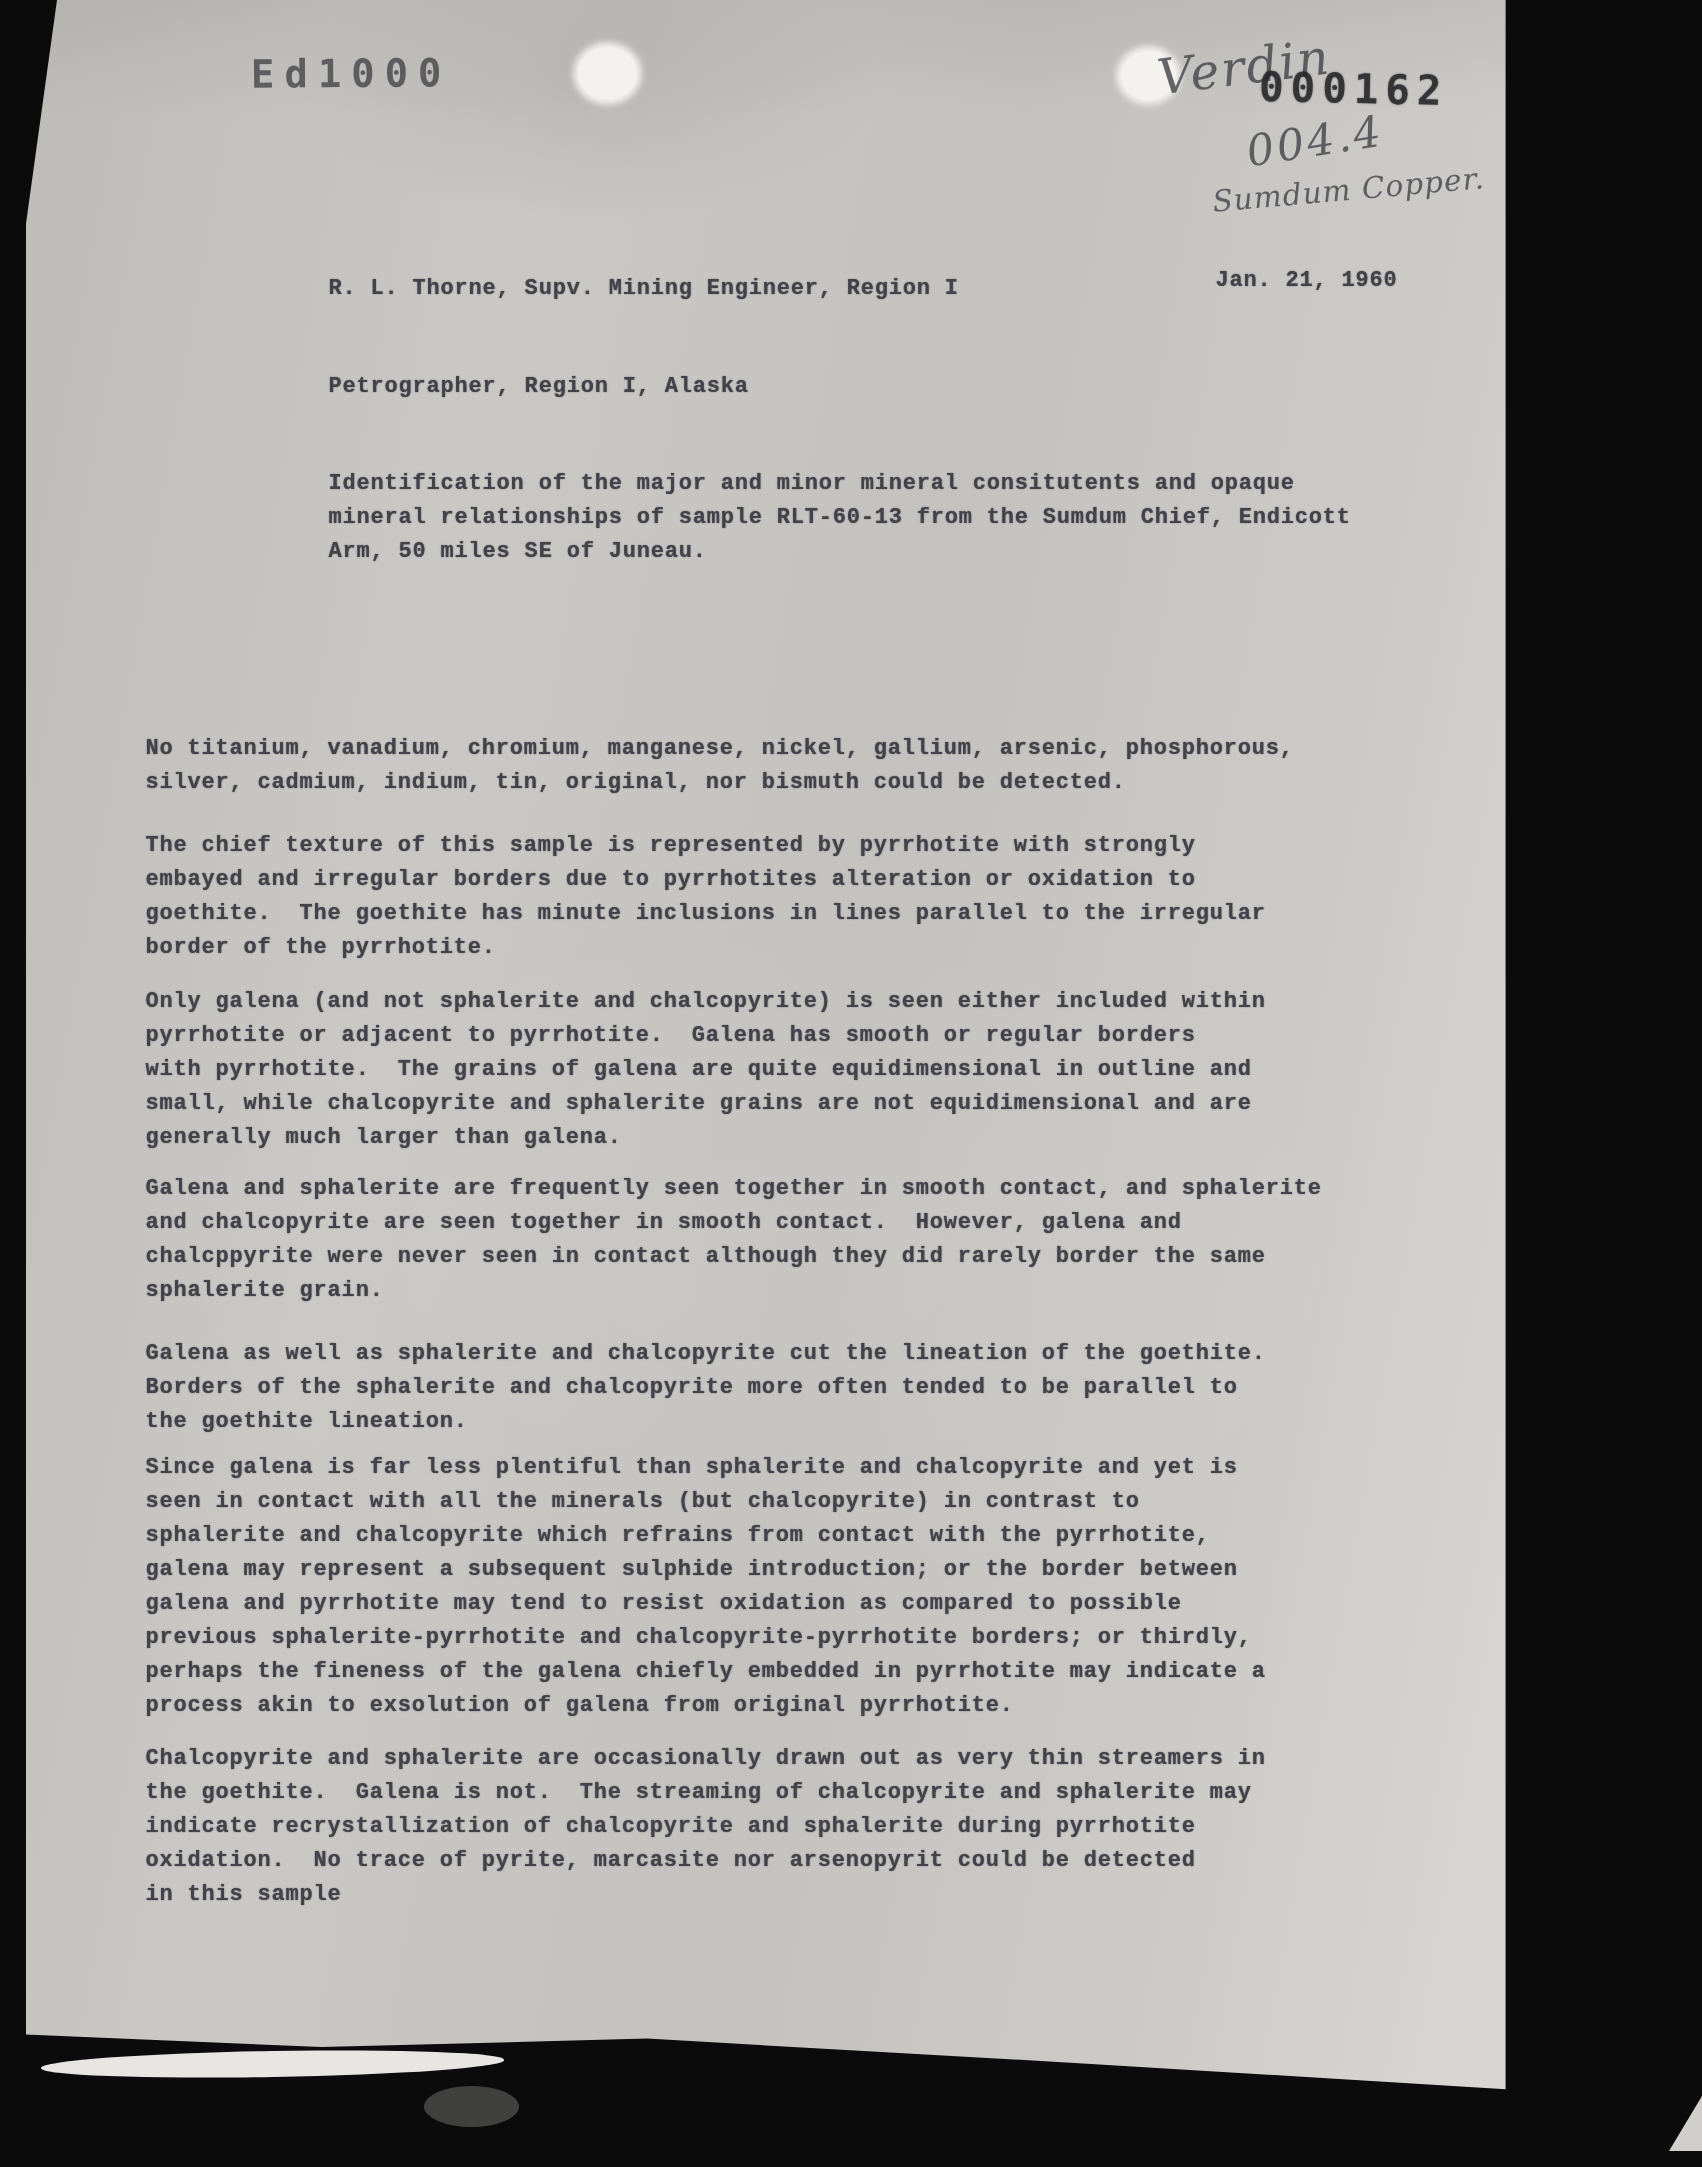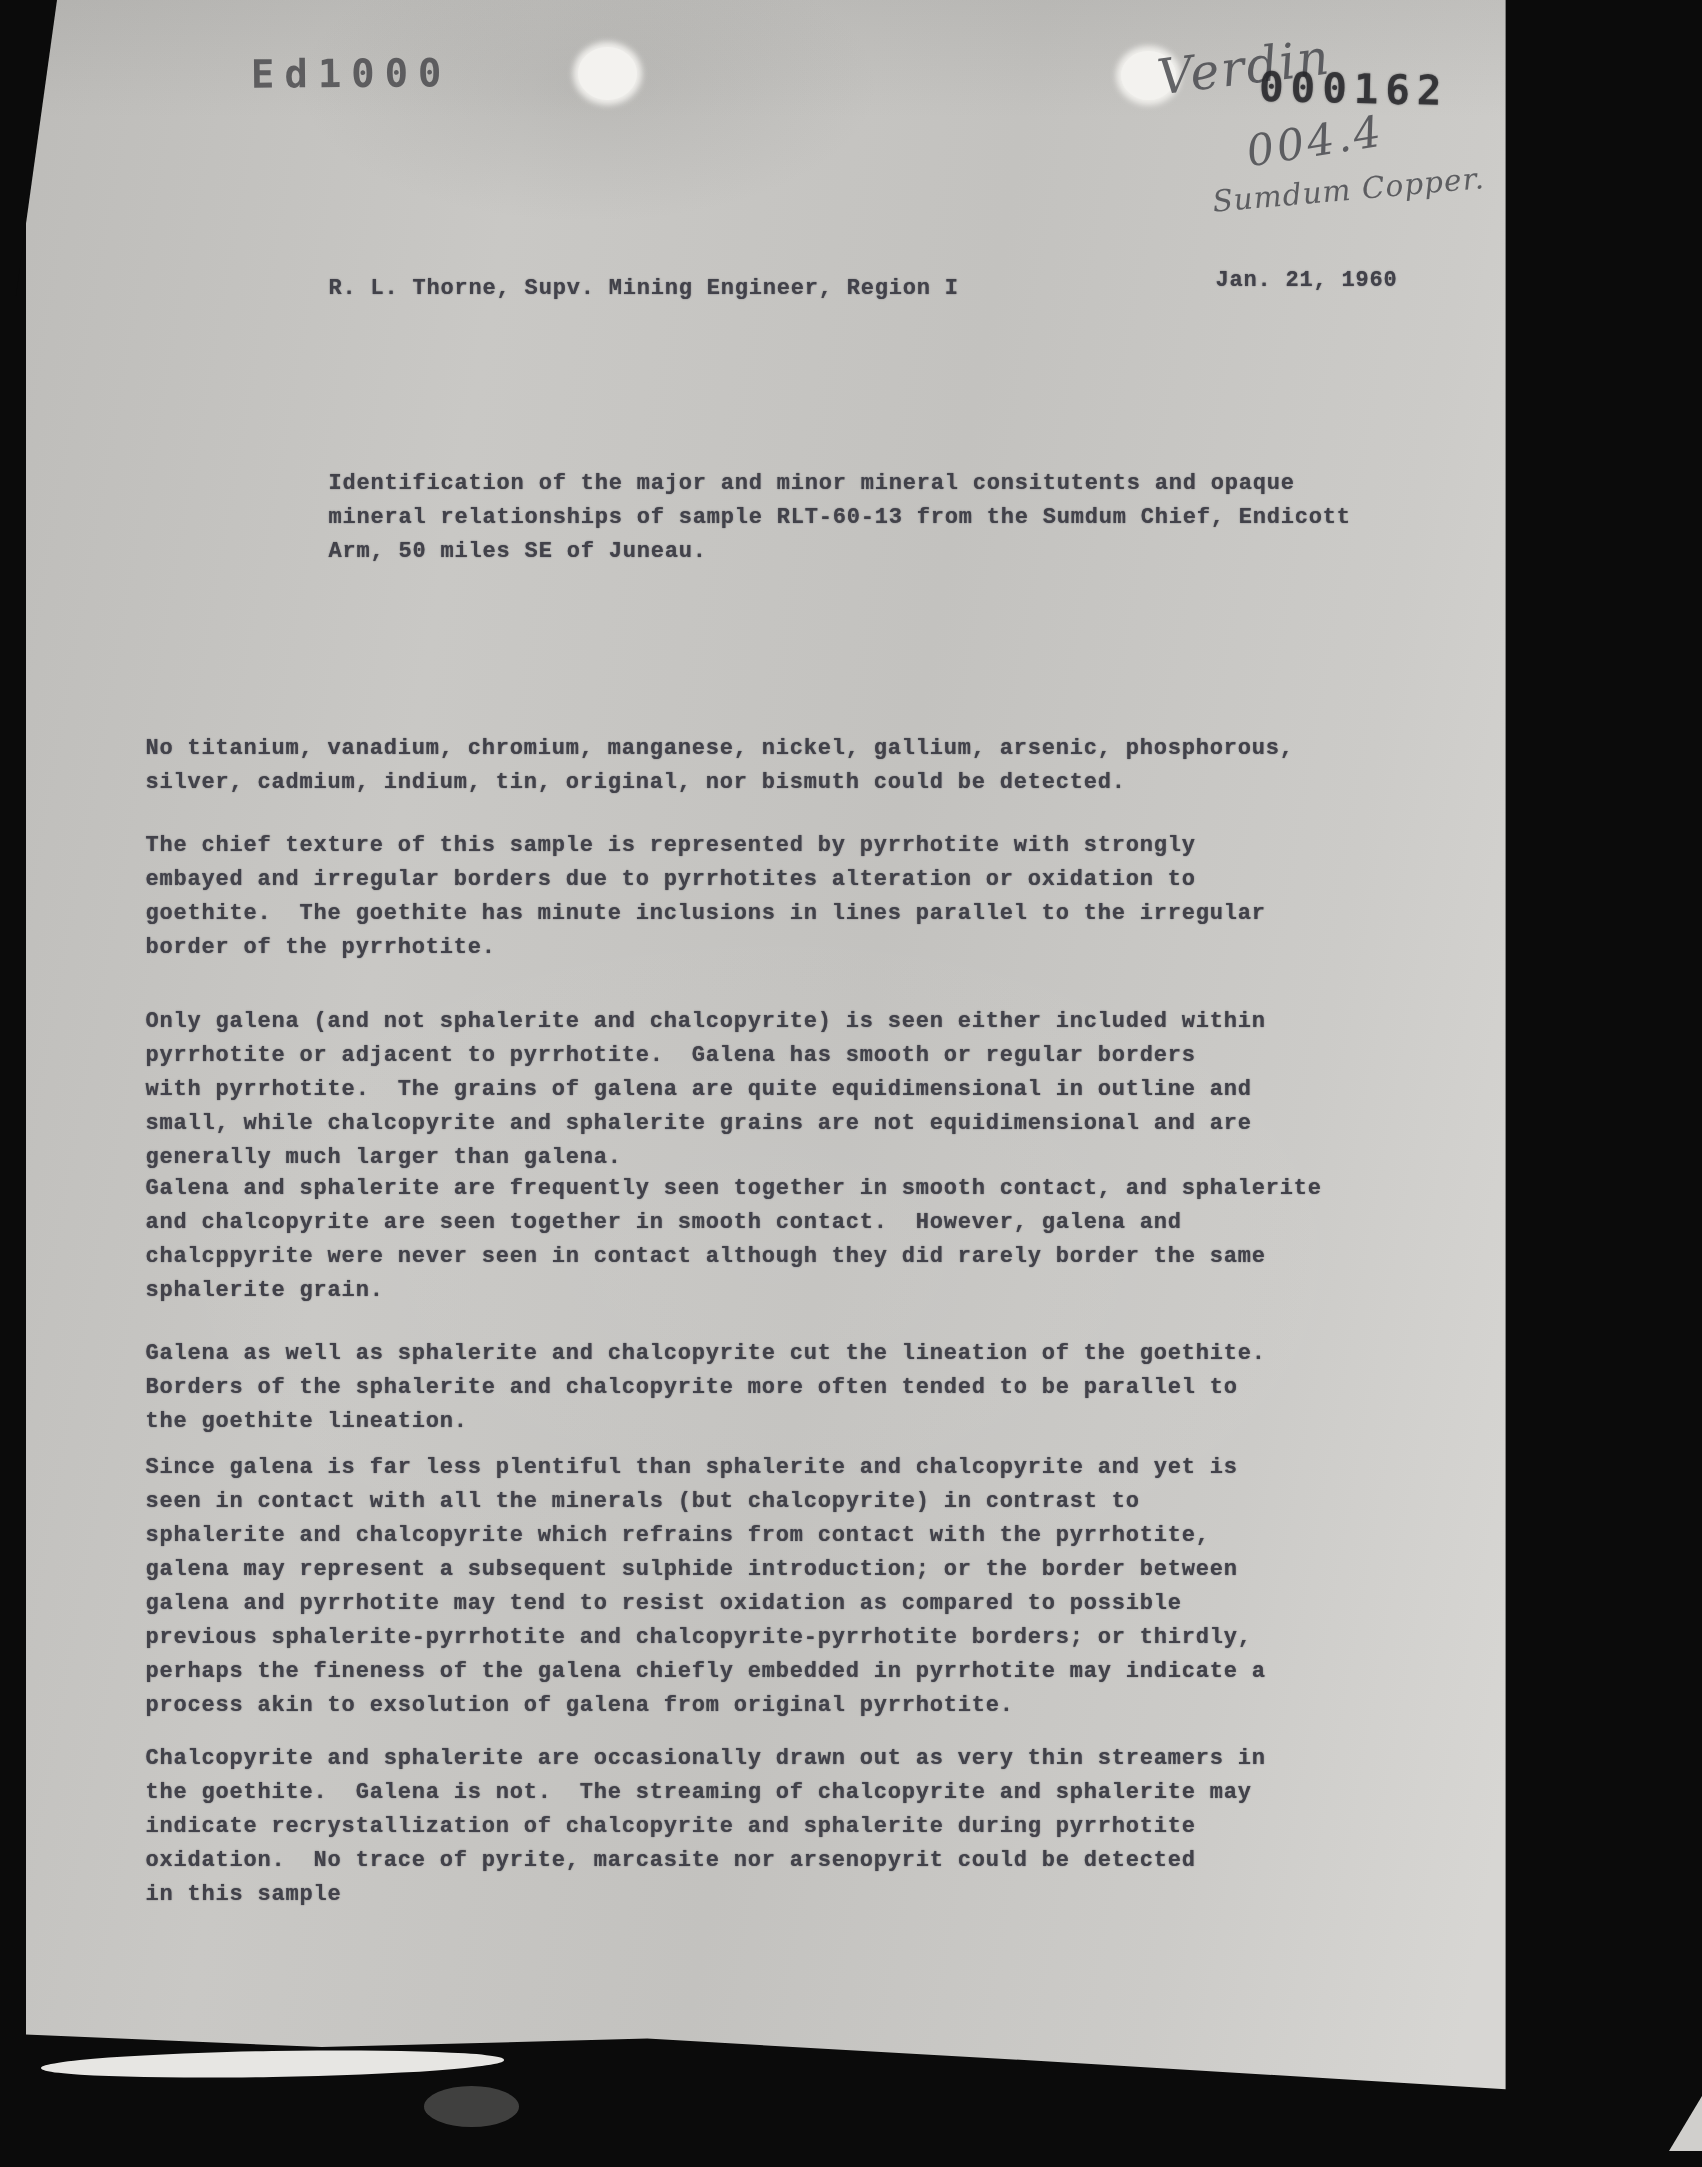--- a/index.html
+++ b/index.html
@@ -29,21 +29,21 @@
   .hw-name{left:1131px;top:39px;font-size:49px;transform:rotate(-7deg);letter-spacing:2px;}
   .hw-file{left:1220px;top:116px;font-size:43px;transform:rotate(-9deg);letter-spacing:3px;}
   .hw-label{left:1186px;top:173px;font-size:29.6px;transform:rotate(-5deg);letter-spacing:1px;}
   .pos-to{left:303px;top:272px;}
   .pos-date{left:1190px;top:264px;font-family:Liberation Mono, monospace;}
   .pos-from{left:303px;top:370px;}
   .pos-subject{left:303px;top:467px;}
   .pos-p1{left:120px;top:601px;}
   .pos-p2{left:120px;top:732px;}
   .pos-p3{left:120px;top:829px;}
-  .pos-p4{left:120px;top:985px;margin-top:20px;}
+  .pos-p4{left:120px;top:985px;}
   .pos-p5{left:120px;top:1172px;}
   .pos-p6{left:120px;top:1325px;margin-top:12px;}
   .pos-p7{left:120px;top:1451px;}
   .pos-p8{left:120px;top:1742px;}
   .edge-wedge{position:absolute;left:0;top:0;width:57px;height:296px;background:#0b0b0b;
         clip-path:polygon(0 0,100% 0,28% 100%,0 100%);}
   .crease{position:absolute;left:1664px;top:0;width:3px;height:1537px;background:rgba(22,22,22,.5);}
   .tear-sliver{position:absolute;left:41px;top:2051px;width:463px;height:25.6px;background:#e7e6e3;
         border-radius:50%;transform:rotate(-1deg);}
   .tear-blob{position:absolute;left:424px;top:2086px;width:95px;height:41px;background:#6d6d6b;
@@ -62,20 +62,21 @@
 
     <div class="stamp-tl">Ed1000</div>
 
     <div class="hw hw-name">Verdin</div>
     <div class="stamp-num">000162</div>
     <div class="hw hw-file">004.4</div>
     <div class="hw hw-label">Sumdum Copper.</div>
 
     <div class="typed pos-to">R. L. Thorne, Supv. Mining Engineer, Region I</div>
     <div class="typed pos-date">Jan. 21, 1960</div>
+    <div class="typed pos-from">Petrographer, Region I, Alaska</div>
     <div class="typed pos-subject">Identification of the major and minor mineral consitutents and opaque
 mineral relationships of sample RLT-60-13 from the Sumdum Chief, Endicott
 Arm, 50 miles SE of Juneau.</div>
 
     <div class="typed pos-p2">No titanium, vanadium, chromium, manganese, nickel, gallium, arsenic, phosphorous,
 silver, cadmium, indium, tin, original, nor bismuth could be detected.</div>
     <div class="typed pos-p3">The chief texture of this sample is represented by pyrrhotite with strongly
 embayed and irregular borders due to pyrrhotites alteration or oxidation to
 goethite.  The goethite has minute inclusions in lines parallel to the irregular
 border of the pyrrhotite.</div>

